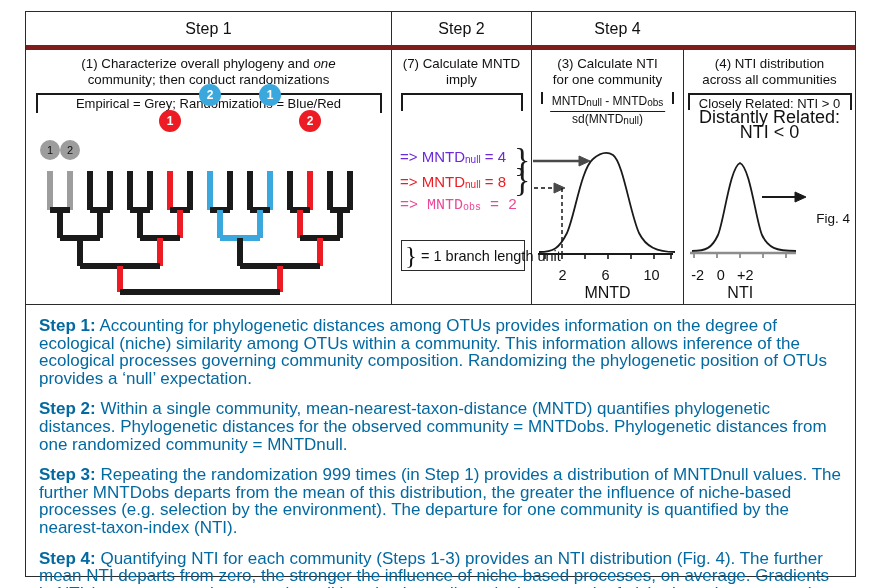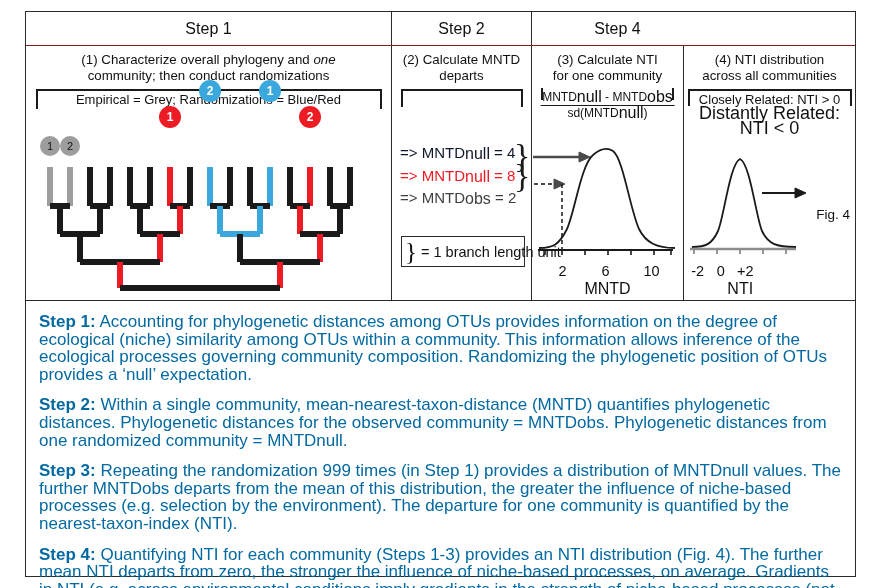--- a/index.html
+++ b/index.html
@@ -1,21 +1,21 @@
 <!DOCTYPE html>
 <html><head>
 <meta charset="utf-8">
 <style>
   html,body{margin:0;padding:0;background:#ffffff;}
   body{width:881px;height:588px;font-family:"Liberation Sans",sans-serif;color:#111;overflow:hidden;}
 
   .figure{position:absolute;left:25px;top:11px;width:831px;height:566px;border:1px solid #2b2b2b;box-sizing:border-box;background:#fff;}
 
   
-  .hdr-row{display:flex;height:33px;border-bottom:1px solid #7f1d1d;text-align:center;}
+  .hdr-row{display:flex;height:33px;border-bottom:5px solid #7f1d1d;text-align:center;}
   .hdr-cell{display:flex;align-items:center;justify-content:center;font-size:16px;border-right:1px solid #2b2b2b;box-sizing:border-box;}
   .hdr-cell:last-child{border-right:none;}
   .w1{width:366px;} .w2{width:140px;} .w3{width:152px;} .w4{width:171px;}
 
   
   .panel-row{display:flex;height:254px;border-bottom:1px solid #2b2b2b;}
   .panel{position:relative;border-right:1px solid #2b2b2b;box-sizing:border-box;}
   .panel:last-child{border-right:none;}
   .subtitle{text-align:center;font-size:13.3px;line-height:16px;padding-top:6px;}
   .subtitle i{font-style:italic;}
@@ -25,22 +25,22 @@
               border-top:2px solid #1a1a1a;border-left:2px solid #1a1a1a;border-right:2px solid #1a1a1a;
               box-sizing:border-box;padding-top:1px;}
 
   
   .tree{position:absolute;left:6px;top:88px;width:356px;height:160px;}
   .tree svg{display:block;}
 
   
   .mntd-list{position:absolute;left:8px;top:96px;font-size:15px;line-height:21.5px;white-space:nowrap;}
   .mntd-list .row{display:block;}
-  .m-blue{color:#0f172a;} .m-red{color:#ed1c24;} .m-grey{color:#404040;}
-  .sub{font-size:16px;vertical-align:-1px;letter-spacing:0;}
+  .m-blue{color:#6d28d9;} .m-red{color:#ed1c24;} .m-grey{color:#ec4899;font-family:Liberation Mono, monospace;}
+  .sub{font-size:10px;vertical-align:-1px;letter-spacing:0;}
   .brace{position:absolute;left:122px;top:93px;font-size:34px;line-height:34px;color:#1a1a1a;font-family:"Liberation Serif",serif;}
   .brace2{top:113px;}
   .unitbox{position:absolute;left:9px;top:190px;width:124px;height:31px;border:1px solid #2b2b2b;
            display:flex;align-items:center;gap:4px;padding-left:3px;box-sizing:border-box;font-size:14.5px;white-space:nowrap;}
   .unit-brace{font-family:"Liberation Serif",serif;font-size:25px;line-height:22px;}
 
   
   .formula{position:absolute;left:50%;transform:translateX(-50%);top:44px;text-align:center;font-size:12px;line-height:14px;white-space:nowrap;}
   .formula .num{border-bottom:1.5px solid #1a1a1a;padding:0 2px 1px 2px;display:inline-block;}
   .fbrk-l,.fbrk-r{position:absolute;top:42px;width:2px;height:12px;background:#1a1a1a;}
@@ -172,22 +172,22 @@
           </div>
 
         <div style="position:absolute;left:267px;top:-28px;width:22px;height:22px;border-radius:50%;background:#ed1c24;color:#fff;font-size:12px;font-weight:bold;display:flex;align-items:center;justify-content:center;">
             <span>2</span>
           </div>
       </div>
     </div>
 
     <div class="panel w2">
       <div class="subtitle">
-        <span>(2) Calculate MNTD</span><br>
-        <span>departs</span>
+        <span>(7) Calculate MNTD</span><br>
+        <span>imply</span>
       </div>
       <div class="bracketbox" style="width:122px;height:18px;"></div>
 
       <div class="mntd-list">
         <span class="row m-blue"><span>=&gt;</span> <span>MNTD</span><span class="sub">null</span><span> = 4</span></span>
         <span class="row m-red"><span>=&gt;</span> <span>MNTD</span><span class="sub">null</span><span> = 8</span></span>
         <span class="row m-grey"><span>=&gt;</span> <span>MNTD</span><span class="sub">obs</span><span> = 2</span></span>
       </div>
 
       <div class="brace">}</div>

